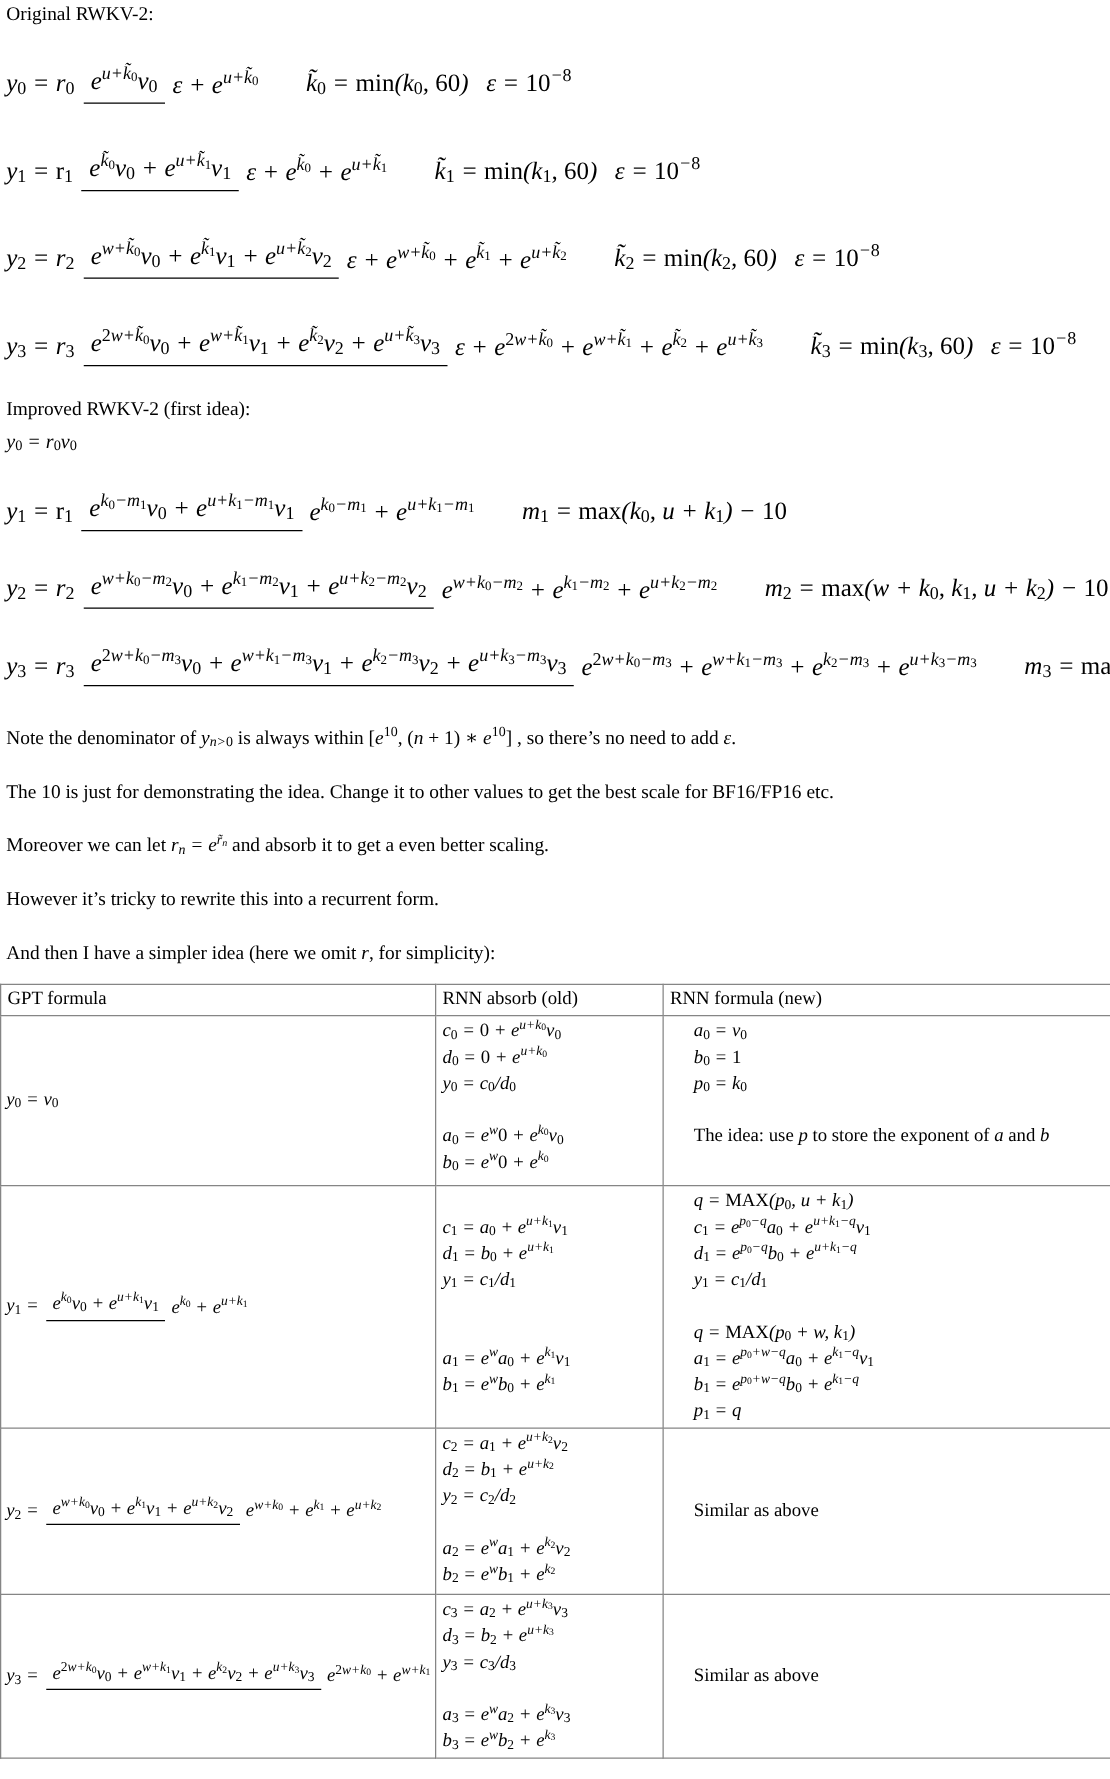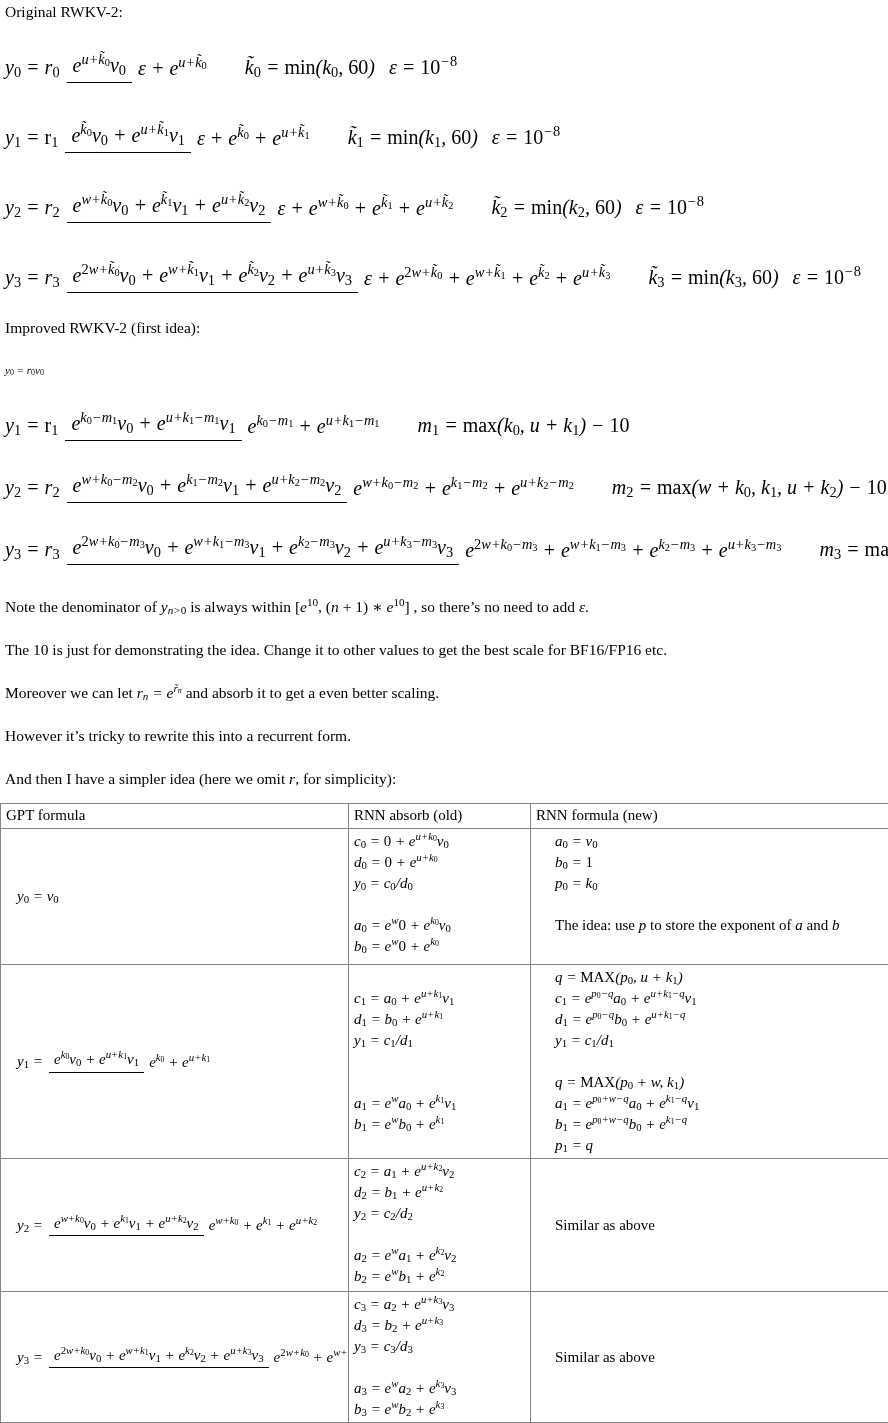--- a/index.html
+++ b/index.html
@@ -21,21 +21,21 @@
   .m { font-style: italic; }
   .up { font-style: normal; }
   sup { font-size: 72%; vertical-align: 0.55em; line-height: 0; }
   sub { font-size: 72%; vertical-align: -0.18em; line-height: 0; }
 
   
   .eq { display: flex; align-items: center; font-size: 20px; }
   #orig-eqs .eq { height: 70px; }
   #improved-eqs { margin-top: 14px; }
   #improved-eqs .eq { height: 62px; }
-  .introline { margin-top: 22px; line-height: 20px; font-size: 11px; }
+  .introline { margin-top: 6px; line-height: 20px; font-size: 16px; }
   .eq .lhs { margin-right: 5px; white-space: nowrap; }
   .eq .side { margin-left: 30px; white-space: nowrap; }
   .eq .side + .side { margin-left: 14px; }
 
   .frac { display: inline-flex; flex-direction: row; align-items: center; text-align: center; margin: 0 2px; }
   .frac .num { padding: 1px 6px 3px; border-bottom: 1.4px solid #000; line-height: 1.35; white-space: nowrap; }
   .frac .den { padding: 3px 6px 1px; line-height: 1.35; white-space: nowrap; }
 
   
   #paragraphs p { margin: 0; padding-top: 22px; line-height: 21px; }
@@ -45,21 +45,21 @@
   table {
     border-collapse: collapse;
     width: 888px;
     table-layout: fixed;
     margin-top: 14px;
     font-size: 15px;
   }
   th, td { border: 1px solid var(--border-color, #858585); vertical-align: top; overflow: hidden; }
   th { font-weight: normal; text-align: left; padding: 1px 5px; line-height: 21px; height: 22px; }
   td { padding: 2px 4px 2px 5px; }
-  td.gpt { vertical-align: middle; padding-left: 16px; }
+  td.gpt { vertical-align: middle; padding-left: 4px; }
   td.new { padding-left: 24px; }
   td.new.vcenter { vertical-align: middle; }
   .tline { line-height: 21px; white-space: nowrap; }
   .gpt-line { display: flex; align-items: center; }
   .gpt-line .lhs { margin-right: 4px; white-space: nowrap; }
   td .frac .num { padding: 0 5px 2px; line-height: 1.3; }
   td .frac .den { padding: 2px 5px 0; line-height: 1.3; }
 </style>
 </head>
 <body>

